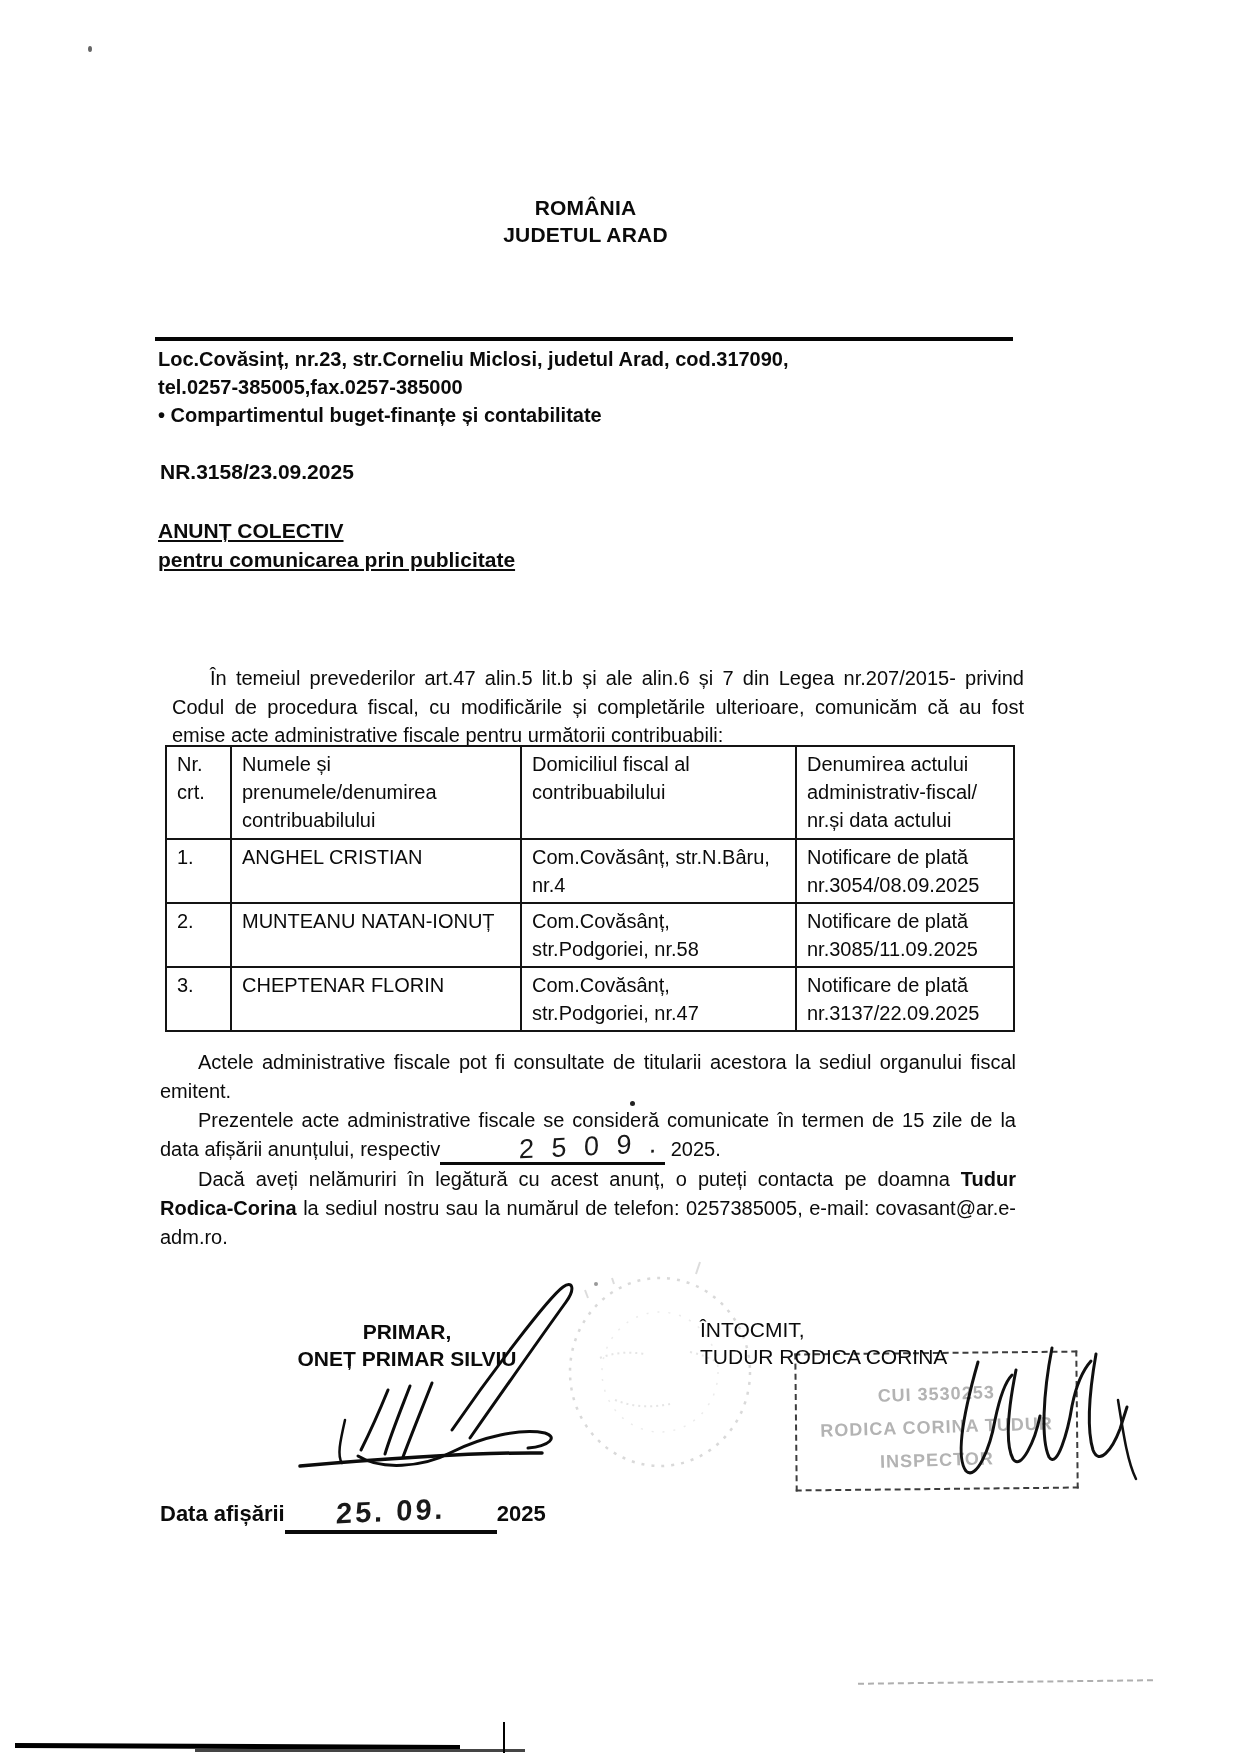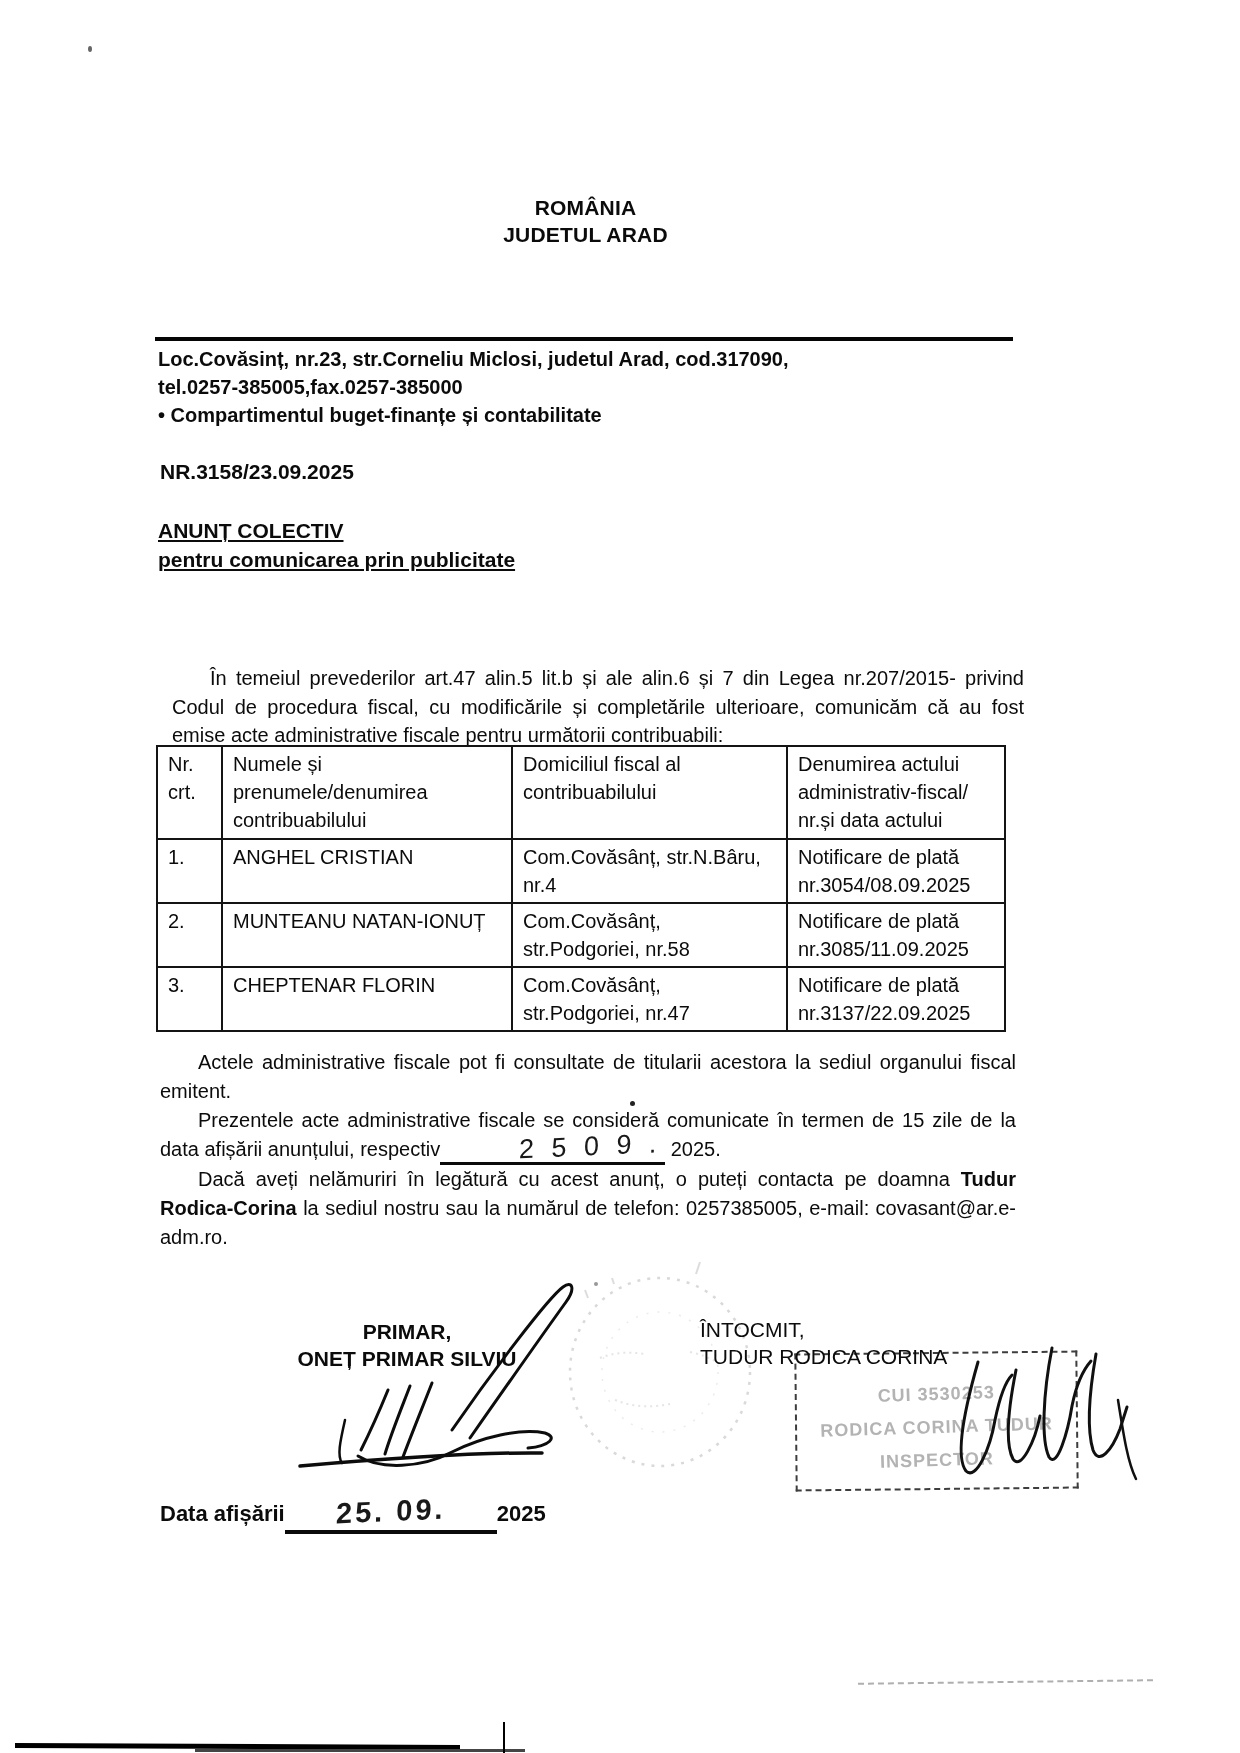--- a/index.html
+++ b/index.html
@@ -26,21 +26,21 @@
   
   .intro{left:160px;top:652px;width:852px;font-size:20px;line-height:28.5px;
     text-align:justify;text-indent:38px;margin:12px;}
   .body-paras{left:160px;top:1048px;width:856px;font-size:20px;line-height:29px;}
   .body-paras p{margin:0;text-align:justify;text-indent:38px;}
   .hand{font-size:27px;letter-spacing:5px;color:#191919;
     display:inline-block;transform:rotate(-2.5deg) skewX(-4deg);}
   .blank-line{display:inline-block;width:225px;border-bottom:3px solid #0a0a0a;
     text-align:center;vertical-align:baseline;height:26px;line-height:22px;}
   
-  table.doc{left:156px;top:745px;width:848px;border-collapse:collapse;
+  table.doc{left:165px;top:745px;width:848px;border-collapse:collapse;
     font-size:20px;line-height:28px;table-layout:fixed;}
   table.doc th,table.doc td{border:2px solid #141414;vertical-align:top;
     padding:3px 8px 3px 10px;font-weight:normal;text-align:left;white-space:pre-line;}
   
   .sig-left{left:242px;top:1318px;width:330px;text-align:center;
     font-weight:bold;font-size:21px;line-height:27px;}
   .sig-right{left:700px;top:1316px;width:345px;text-align:left;
     font-weight:normal;font-size:21px;line-height:27px;z-index:4;}
   .stamp-box{left:795px;top:1352px;width:283px;height:138px;
     border:2px dashed #3d3d3d;z-index:2;transform:rotate(-.6deg);

